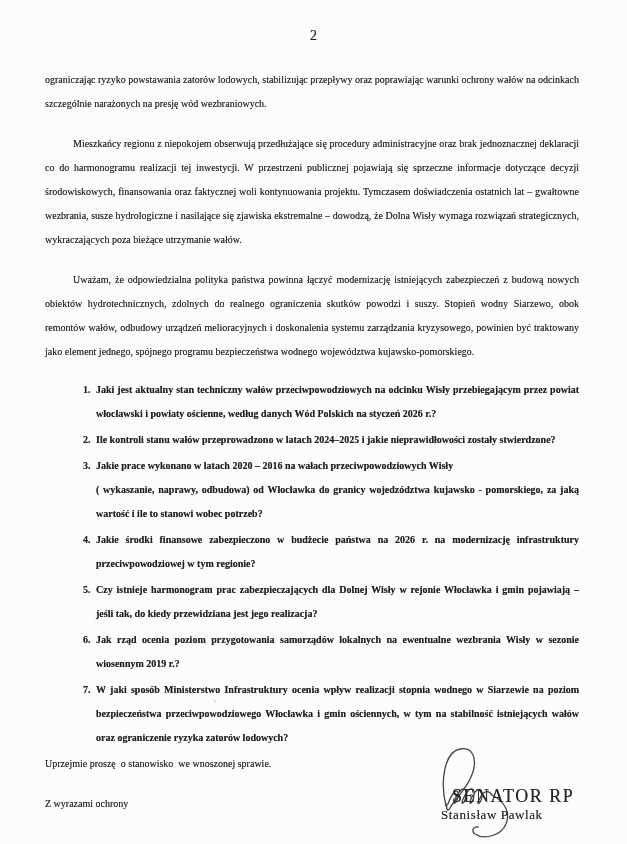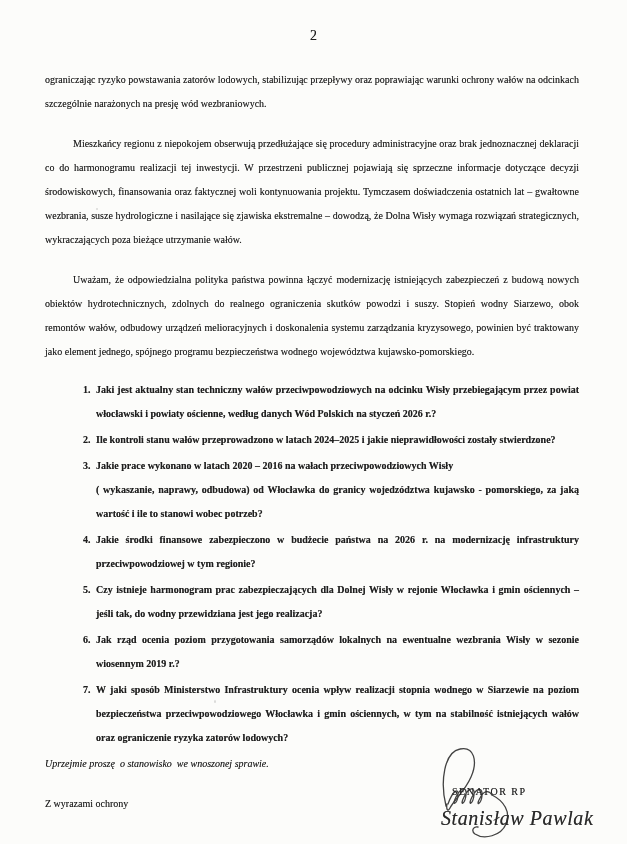--- a/index.html
+++ b/index.html
@@ -39,40 +39,38 @@
   ol.questions li {
     margin: 0 0 2px 0;
     padding-left: 3px;
     text-align: justify;
     white-space: pre-line;
   }
   .closing {
     margin: 28px 0 0 15px;
     white-space: pre-wrap;
     text-align: left;
-    font-style: italic;
   }
   .valediction {
     margin: 19px 0 0 368px;
     text-align: left;
   }
   .sig-title {
     position: absolute;
     left: 452px;
     top: 786px;
-    font-size: 10px;
+    font-size: 18px;
     letter-spacing: 1.5px;
     color: #262626;
   }
   .sig-name {
     position: absolute;
     left: 441px;
     top: 807px;
-    font-size: 20px;
-    font-style: italic;
+    font-size: 13px;
     letter-spacing: 0.6px;
     color: #2a2a2a;
   }
   .sig-scribble {
     position: absolute;
     left: 428px;
     top: 744px;
     width: 110px;
     height: 100px;
     pointer-events: none;
@@ -98,21 +96,21 @@
     <p>ograniczając ryzyko powstawania zatorów lodowych, stabilizując przepływy oraz poprawiając warunki ochrony wałów na odcinkach szczególnie narażonych na presję wód wezbraniowych.</p>
     <p class="indent">Mieszkańcy regionu z niepokojem obserwują przedłużające się procedury administracyjne oraz brak jednoznacznej deklaracji co do harmonogramu realizacji tej inwestycji. W przestrzeni publicznej pojawiają się sprzeczne informacje dotyczące decyzji środowiskowych, finansowania oraz faktycznej woli kontynuowania projektu. Tymczasem doświadczenia ostatnich lat – gwałtowne wezbrania, susze hydrologiczne i nasilające się zjawiska ekstremalne – dowodzą, że Dolna Wisły wymaga rozwiązań strategicznych, wykraczających poza bieżące utrzymanie wałów.</p>
     <p class="indent">Uważam, że odpowiedzialna polityka państwa powinna łączyć modernizację istniejących zabezpieczeń z budową nowych obiektów hydrotechnicznych, zdolnych do realnego ograniczenia skutków powodzi i suszy. Stopień wodny Siarzewo, obok remontów wałów, odbudowy urządzeń melioracyjnych i doskonalenia systemu zarządzania kryzysowego, powinien być traktowany jako element jednego, spójnego programu bezpieczeństwa wodnego województwa kujawsko-pomorskiego.</p>
 
     <ol class="questions">
       <li>Jaki jest aktualny stan techniczny wałów przeciwpowodziowych na odcinku Wisły przebiegającym przez powiat włocławski i powiaty ościenne, według danych Wód Polskich na styczeń 2026 r.?</li>
       <li>Ile kontroli stanu wałów przeprowadzono w latach 2024–2025 i jakie nieprawidłowości zostały stwierdzone?</li>
       <li>Jakie prace wykonano w latach 2020 – 2016 na wałach przeciwpowodziowych Wisły
 ( wykaszanie, naprawy, odbudowa) od Włocławka do granicy wojedzództwa kujawsko - pomorskiego, za jaką wartość i ile to stanowi wobec potrzeb?</li>
       <li>Jakie środki finansowe zabezpieczono w budżecie państwa na 2026 r. na modernizację infrastruktury przeciwpowodziowej w tym regionie?</li>
-      <li>Czy istnieje harmonogram prac zabezpieczających dla Dolnej Wisły w rejonie Włocławka i gmin ościennych – jeśli tak, do wodny przewidziana jest jego realizacja?</li>
+      <li>Czy istnieje harmonogram prac zabezpieczających dla Dolnej Wisły w rejonie Włocławka i gmin pojawiają – jeśli tak, do kiedy przewidziana jest jego realizacja?</li>
       <li>Jak rząd ocenia poziom przygotowania samorządów lokalnych na ewentualne wezbrania Wisły w sezonie wiosennym 2019 r.?</li>
       <li>W jaki sposób Ministerstwo Infrastruktury ocenia wpływ realizacji stopnia wodnego w Siarzewie na poziom bezpieczeństwa przeciwpowodziowego Włocławka i gmin ościennych, w tym na stabilność istniejących wałów oraz ograniczenie ryzyka zatorów lodowych?</li>
     </ol>
 
     <p class="closing">Uprzejmie proszę  o stanowisko  we wnoszonej sprawie.</p>
 
     <p class="valediction">Z wyrazami ochrony</p>
   </div>
 
   <svg class="sig-scribble" viewBox="0 0 110 100" xmlns="http://www.w3.org/2000/svg">

